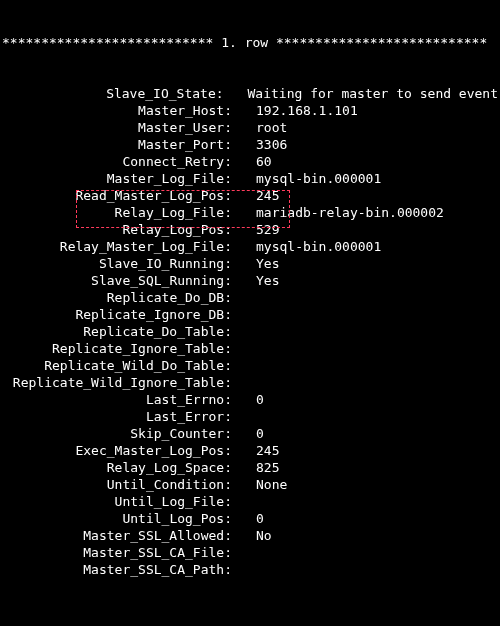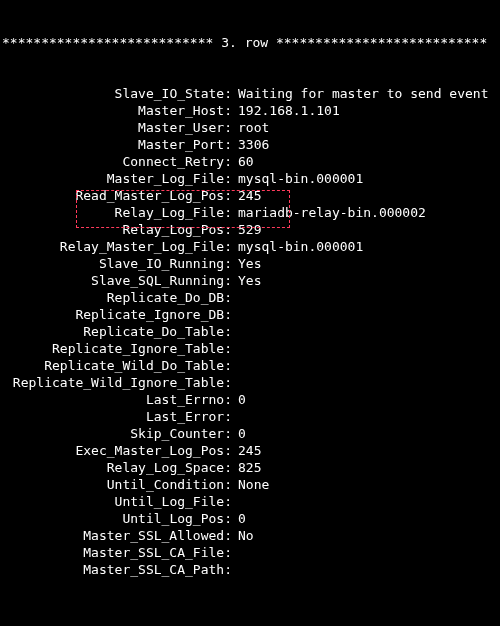--- a/index.html
+++ b/index.html
@@ -18,33 +18,33 @@
     white-space: pre;
     padding: 0 2px;
   }
   .row {
     display: flex;
   }
   .label {
     display: inline-block;
     width: 230px;
     text-align: right;
-    padding-right: 6px;
+    padding-right: 24px;
   }
   .value {
     display: inline-block;
     text-align: right;
   }
   .highlight-box {
     position: absolute;
     border: 1px dashed #ff3b5c;
     pointer-events: none;
   }
 </style>
 </head>
 <body>
 
 <div class="terminal">
-  <div>*************************** 3. row ***************************</div>
+  <div>*************************** 1. row ***************************</div>
   <div id="fields-container"><div class="row"><span class="label">Slave_IO_State:</span><span class="value">Waiting for master to send event</span></div><div class="row"><span class="label">Master_Host:</span><span class="value">192.168.1.101</span></div><div class="row"><span class="label">Master_User:</span><span class="value">root</span></div><div class="row"><span class="label">Master_Port:</span><span class="value">3306</span></div><div class="row"><span class="label">Connect_Retry:</span><span class="value">60</span></div><div class="row"><span class="label">Master_Log_File:</span><span class="value">mysql-bin.000001</span></div><div class="row"><span class="label">Read_Master_Log_Pos:</span><span class="value">245</span></div><div class="row"><span class="label">Relay_Log_File:</span><span class="value">mariadb-relay-bin.000002</span></div><div class="row"><span class="label">Relay_Log_Pos:</span><span class="value">529</span></div><div class="row"><span class="label">Relay_Master_Log_File:</span><span class="value">mysql-bin.000001</span></div><div class="row"><span class="label">Slave_IO_Running:</span><span class="value">Yes</span></div><div class="row"><span class="label">Slave_SQL_Running:</span><span class="value">Yes</span></div><div class="row"><span class="label">Replicate_Do_DB:</span><span class="value"></span></div><div class="row"><span class="label">Replicate_Ignore_DB:</span><span class="value"></span></div><div class="row"><span class="label">Replicate_Do_Table:</span><span class="value"></span></div><div class="row"><span class="label">Replicate_Ignore_Table:</span><span class="value"></span></div><div class="row"><span class="label">Replicate_Wild_Do_Table:</span><span class="value"></span></div><div class="row"><span class="label">Replicate_Wild_Ignore_Table:</span><span class="value"></span></div><div class="row"><span class="label">Last_Errno:</span><span class="value">0</span></div><div class="row"><span class="label">Last_Error:</span><span class="value"></span></div><div class="row"><span class="label">Skip_Counter:</span><span class="value">0</span></div><div class="row"><span class="label">Exec_Master_Log_Pos:</span><span class="value">245</span></div><div class="row"><span class="label">Relay_Log_Space:</span><span class="value">825</span></div><div class="row"><span class="label">Until_Condition:</span><span class="value">None</span></div><div class="row"><span class="label">Until_Log_File:</span><span class="value"></span></div><div class="row"><span class="label">Until_Log_Pos:</span><span class="value">0</span></div><div class="row"><span class="label">Master_SSL_Allowed:</span><span class="value">No</span></div><div class="row"><span class="label">Master_SSL_CA_File:</span><span class="value"></span></div><div class="row"><span class="label">Master_SSL_CA_Path:</span><span class="value"></span></div></div>
 </div>
 
 <div class="highlight-box" style="top: 190px; left: 76px; width: 212px; height: 36px;"></div>
 
 </body></html>

